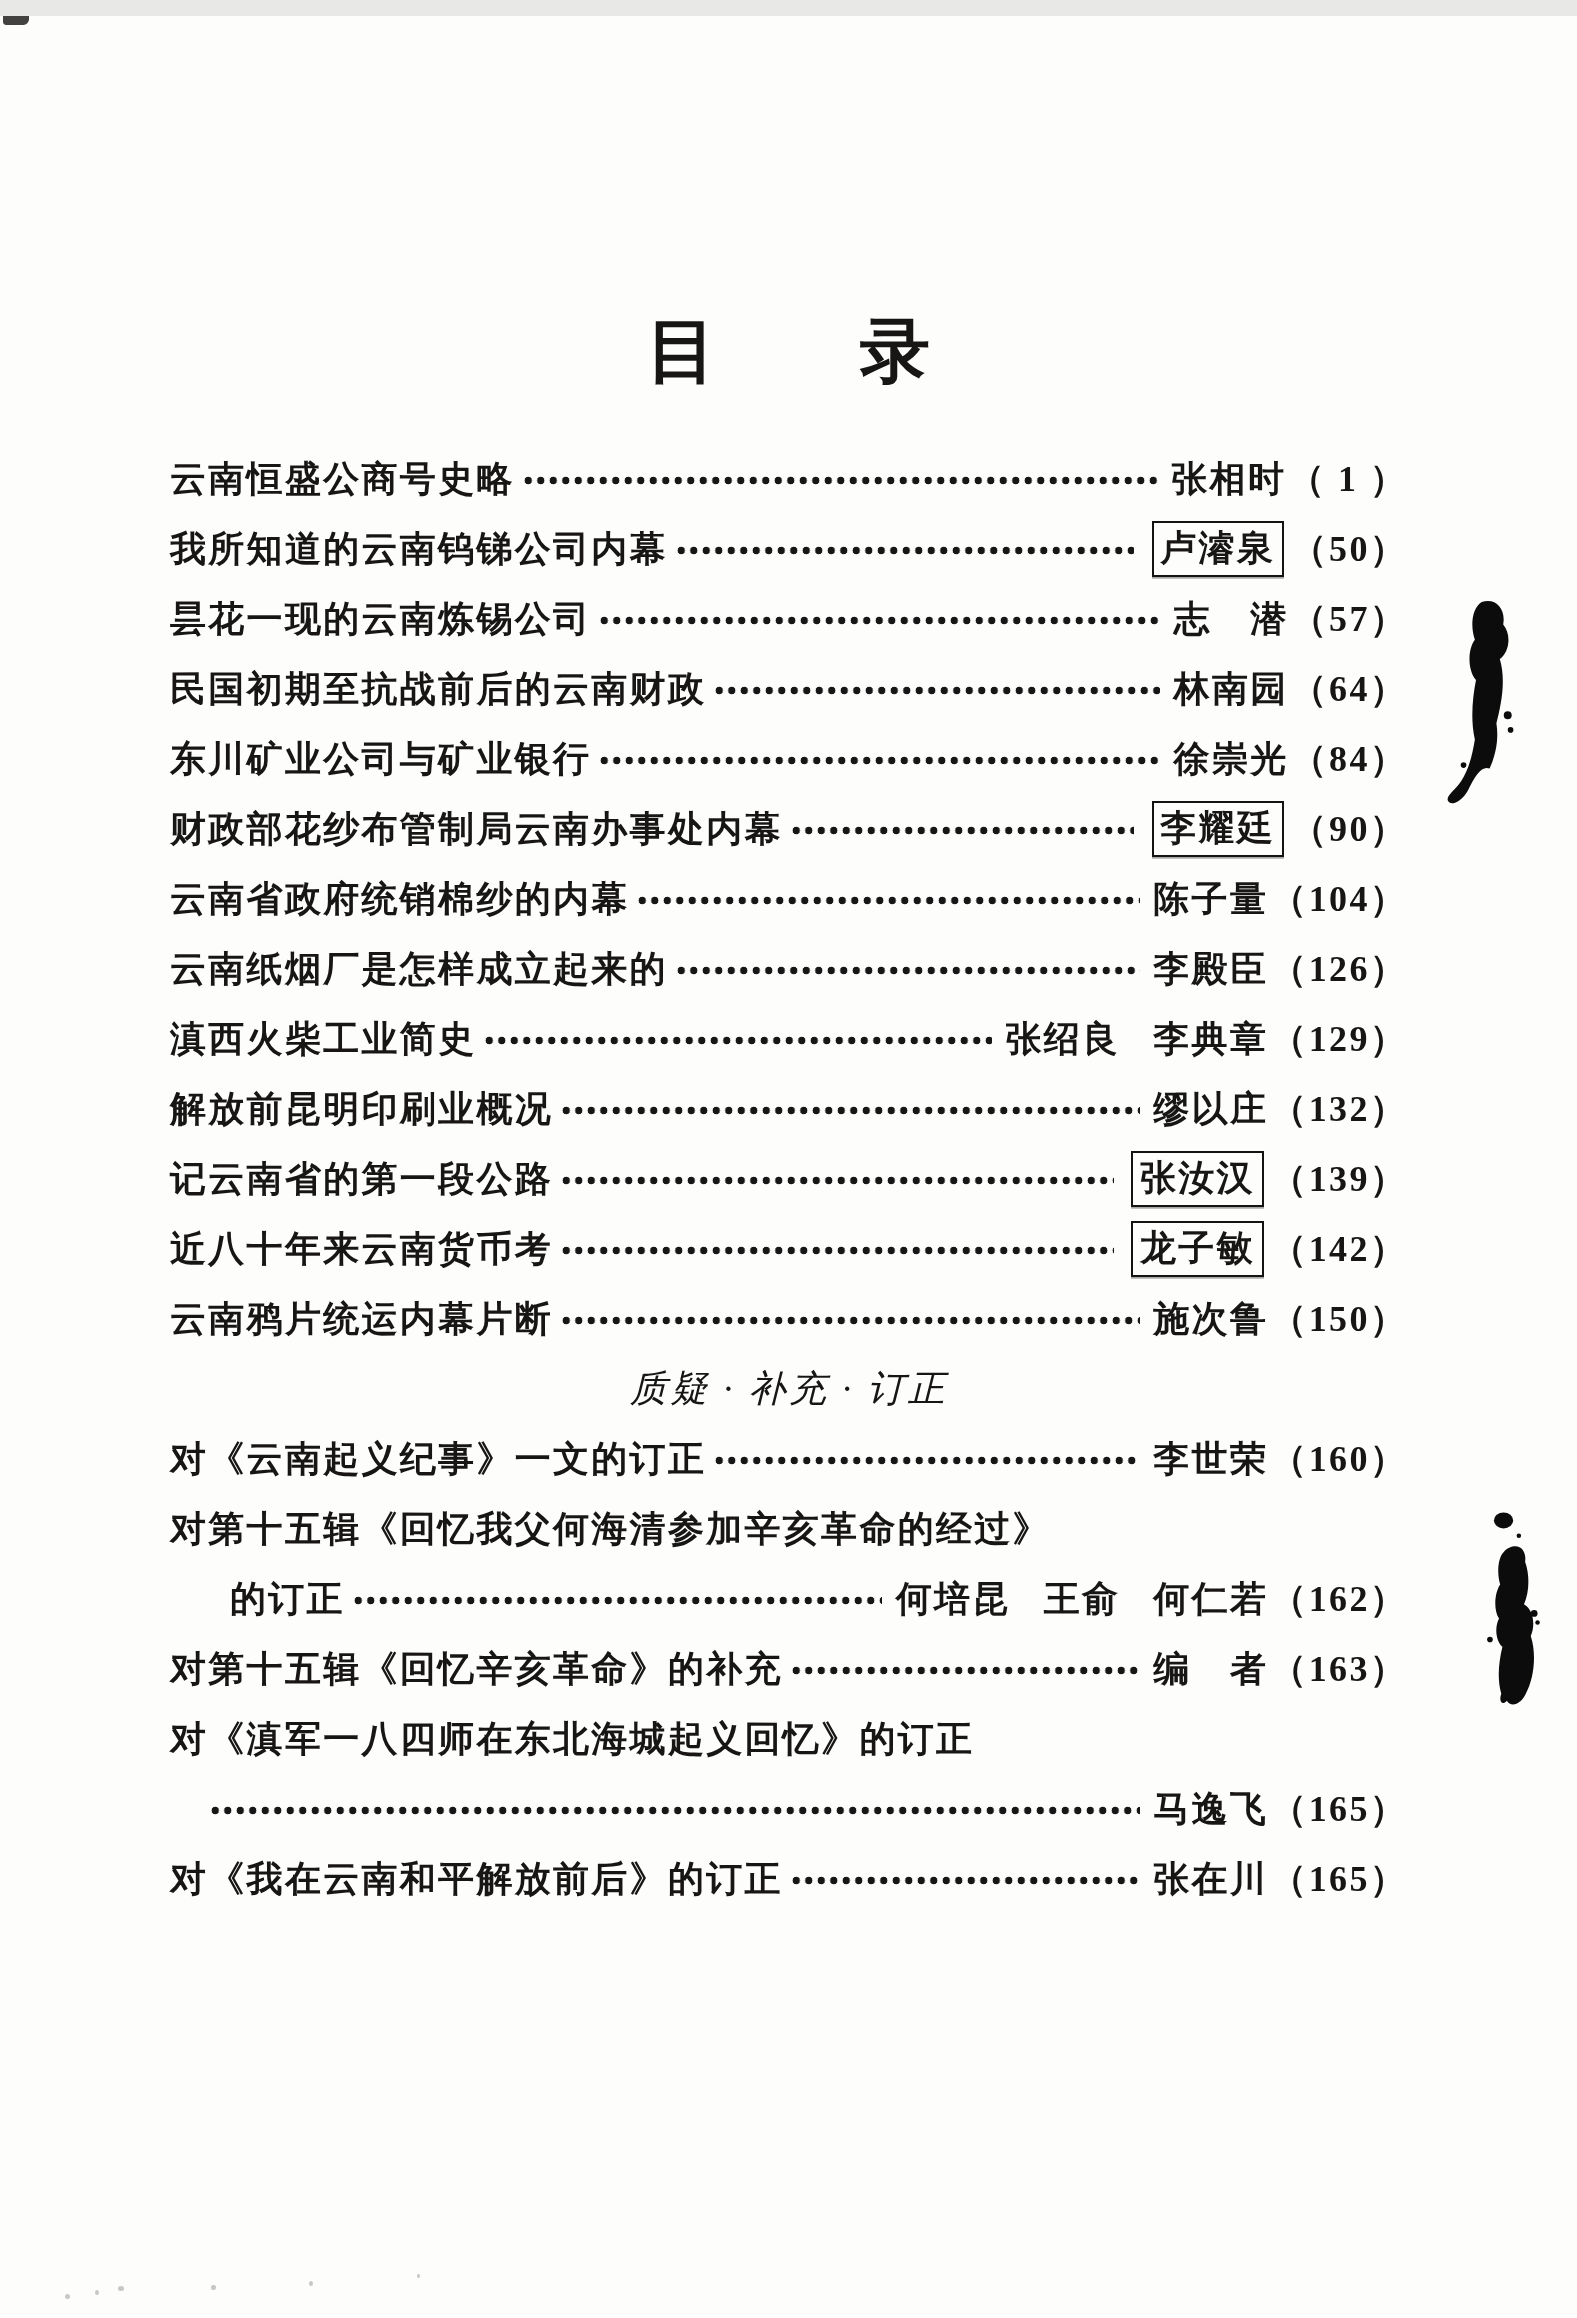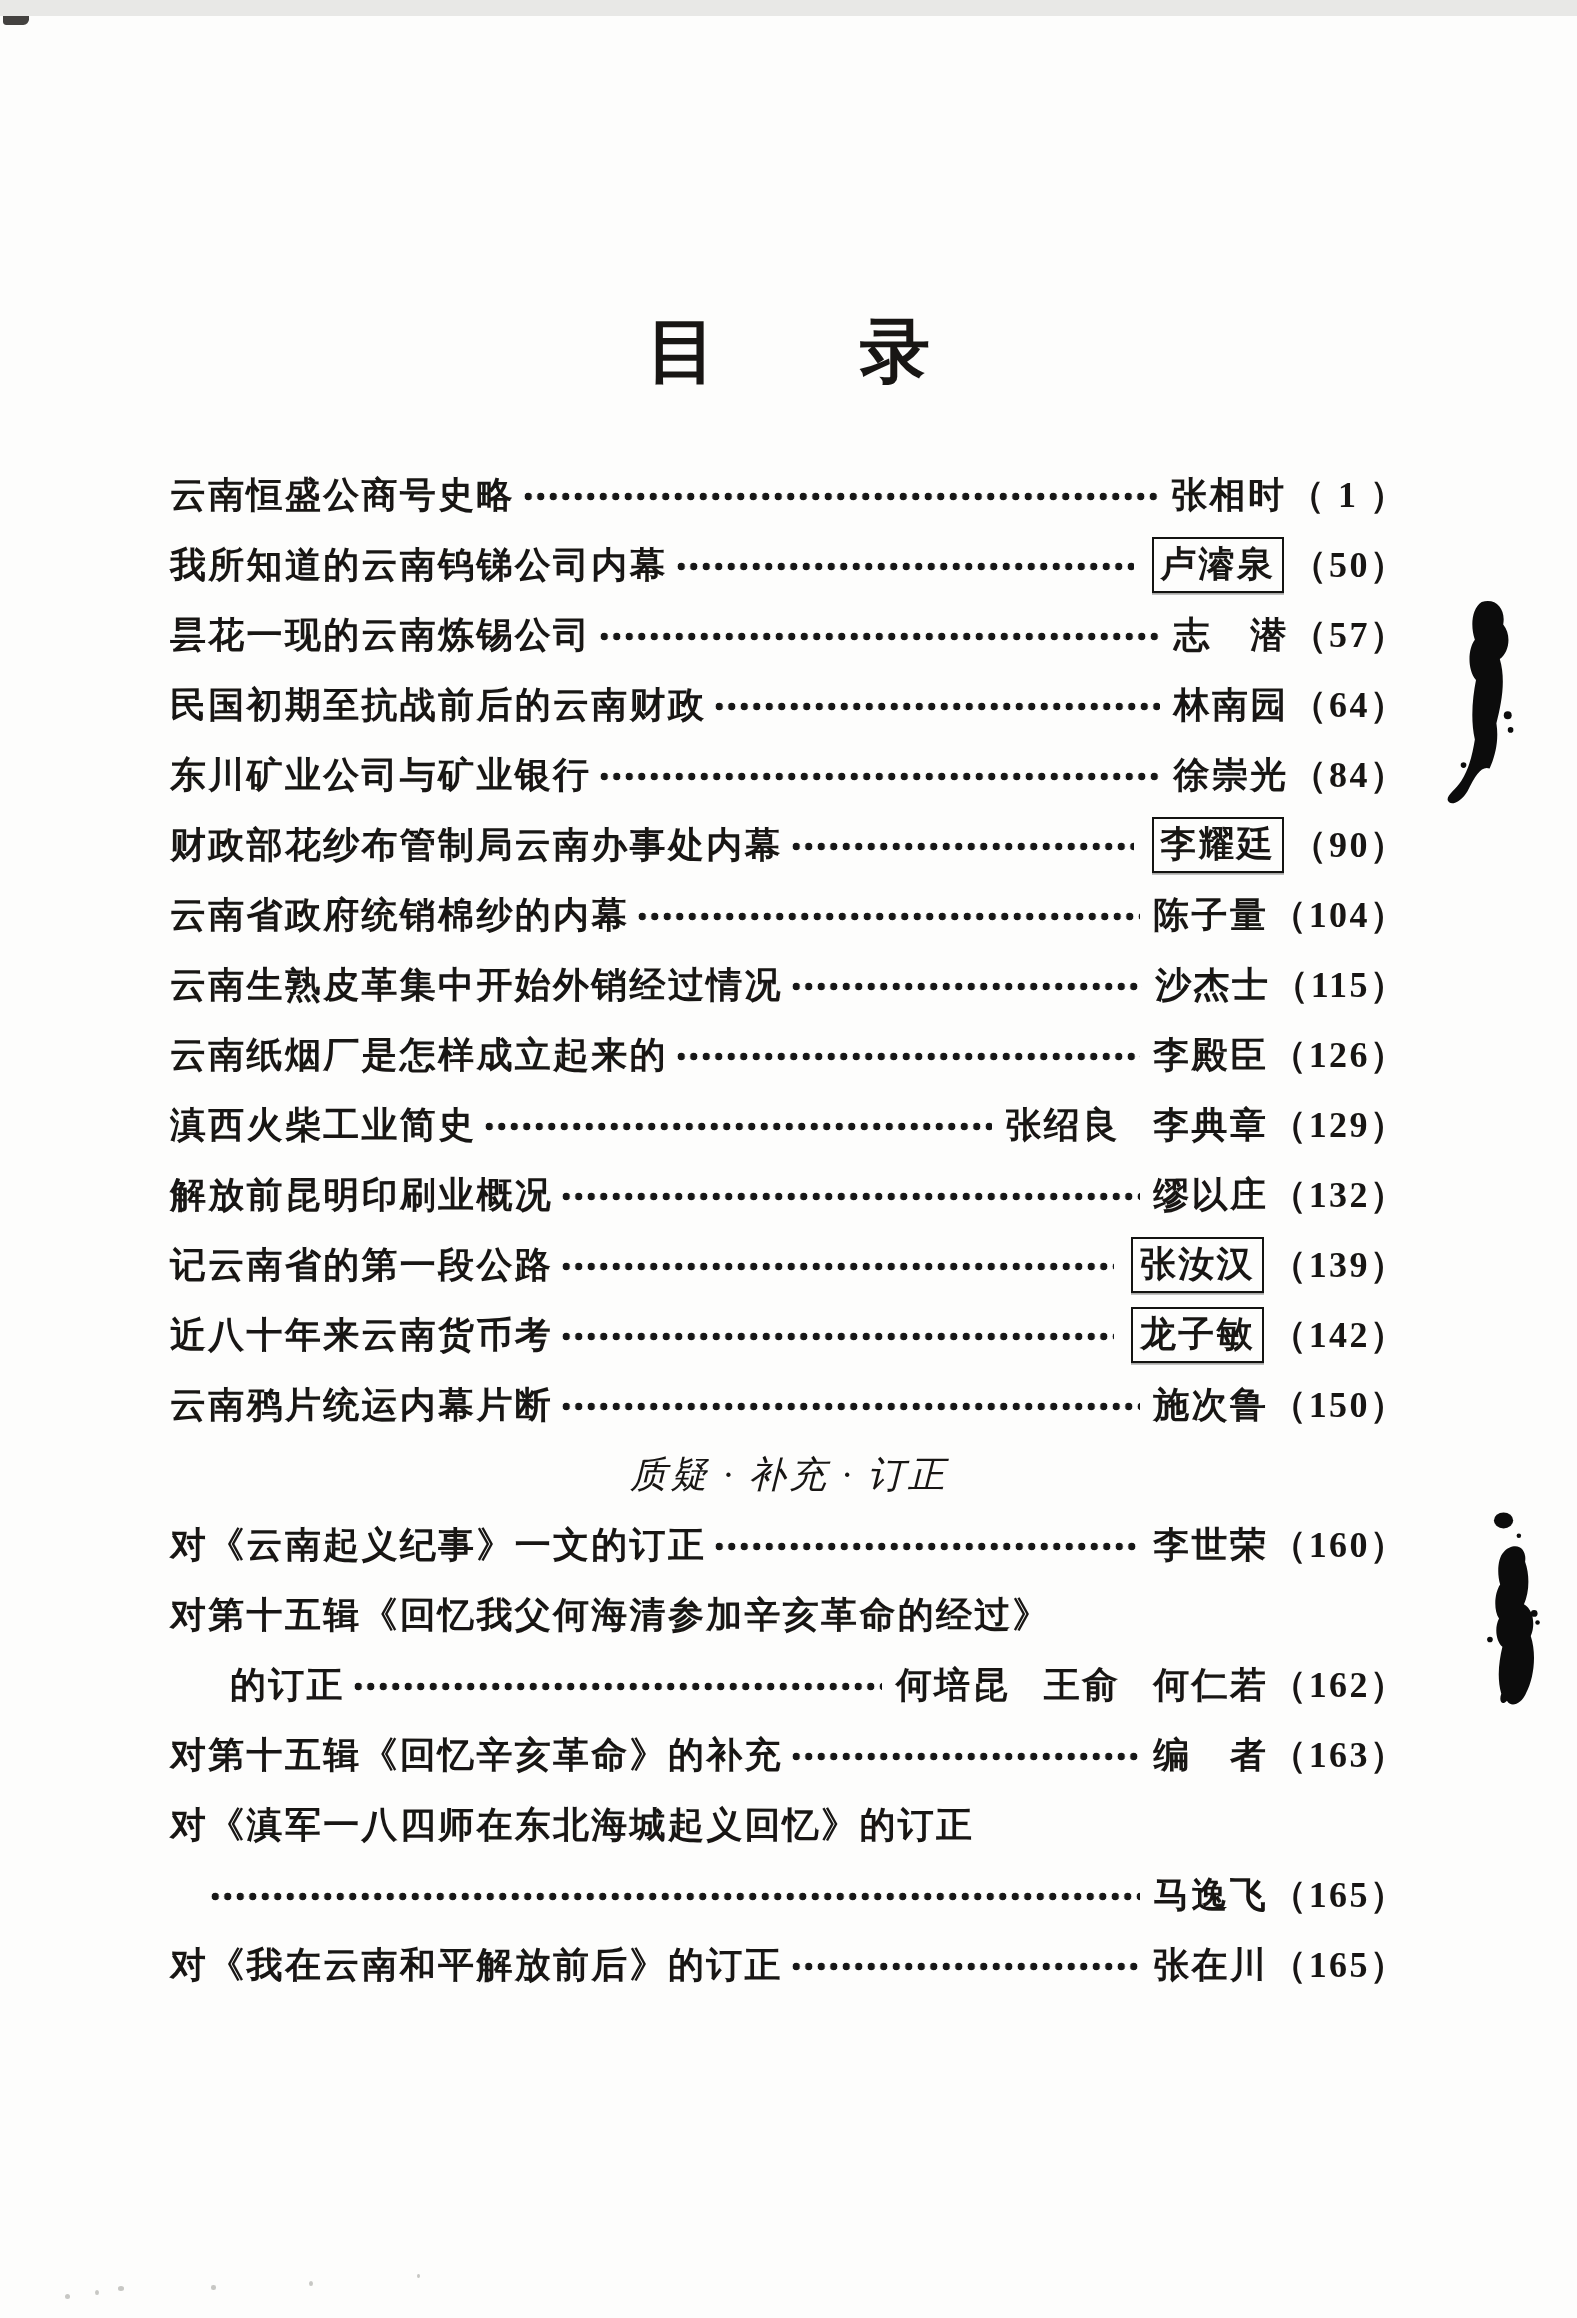--- a/index.html
+++ b/index.html
@@ -17,21 +17,21 @@
     background:#23211f;border-radius:0 0 5.7px 3.4px;opacity:.85;
   }
   .title{
     position:absolute;left:0;top:283px;width:1578px;margin:0;
     text-align:center;
     font-family:"Liberation Sans","DejaVu Sans",sans-serif;
     font-size:70px;line-height:1.5;font-weight:900;
     letter-spacing:1.1px;
   }
   .toc{
-    position:absolute;left:170px;top:444px;width:1238px;
+    position:absolute;left:170px;top:428px;width:1238px;
   }
   .row{
     display:flex;align-items:center;
     height:70px;
     font-size:36px;font-weight:600;letter-spacing:2.3px;
     white-space:nowrap;
   }
   .row-title{flex:0 0 auto;}
   .leader{
     flex:1 1 auto;min-width:20.4px;height:13.6px;
@@ -104,26 +104,20 @@
         <span class="row-title">财政部花纱布管制局云南办事处内幕</span>
         <span class="leader"></span>
         <span class="author boxed">李耀廷</span>
         <span class="page-num">（90）</span>
       </div>
       <div class="row entry">
         <span class="row-title">云南省政府统销棉纱的内幕</span>
         <span class="leader"></span>
         <span class="author">陈子量</span>
         <span class="page-num">（104）</span>
-      </div>
-      <div class="row entry">
-        <span class="row-title">云南生熟皮革集中开始外销经过情况</span>
-        <span class="leader"></span>
-        <span class="author">沙杰士</span>
-        <span class="page-num">（115）</span>
       </div>
       <div class="row entry">
         <span class="row-title">云南纸烟厂是怎样成立起来的</span>
         <span class="leader"></span>
         <span class="author">李殿臣</span>
         <span class="page-num">（126）</span>
       </div>
       <div class="row entry">
         <span class="row-title">滇西火柴工业简史</span>
         <span class="leader"></span>

